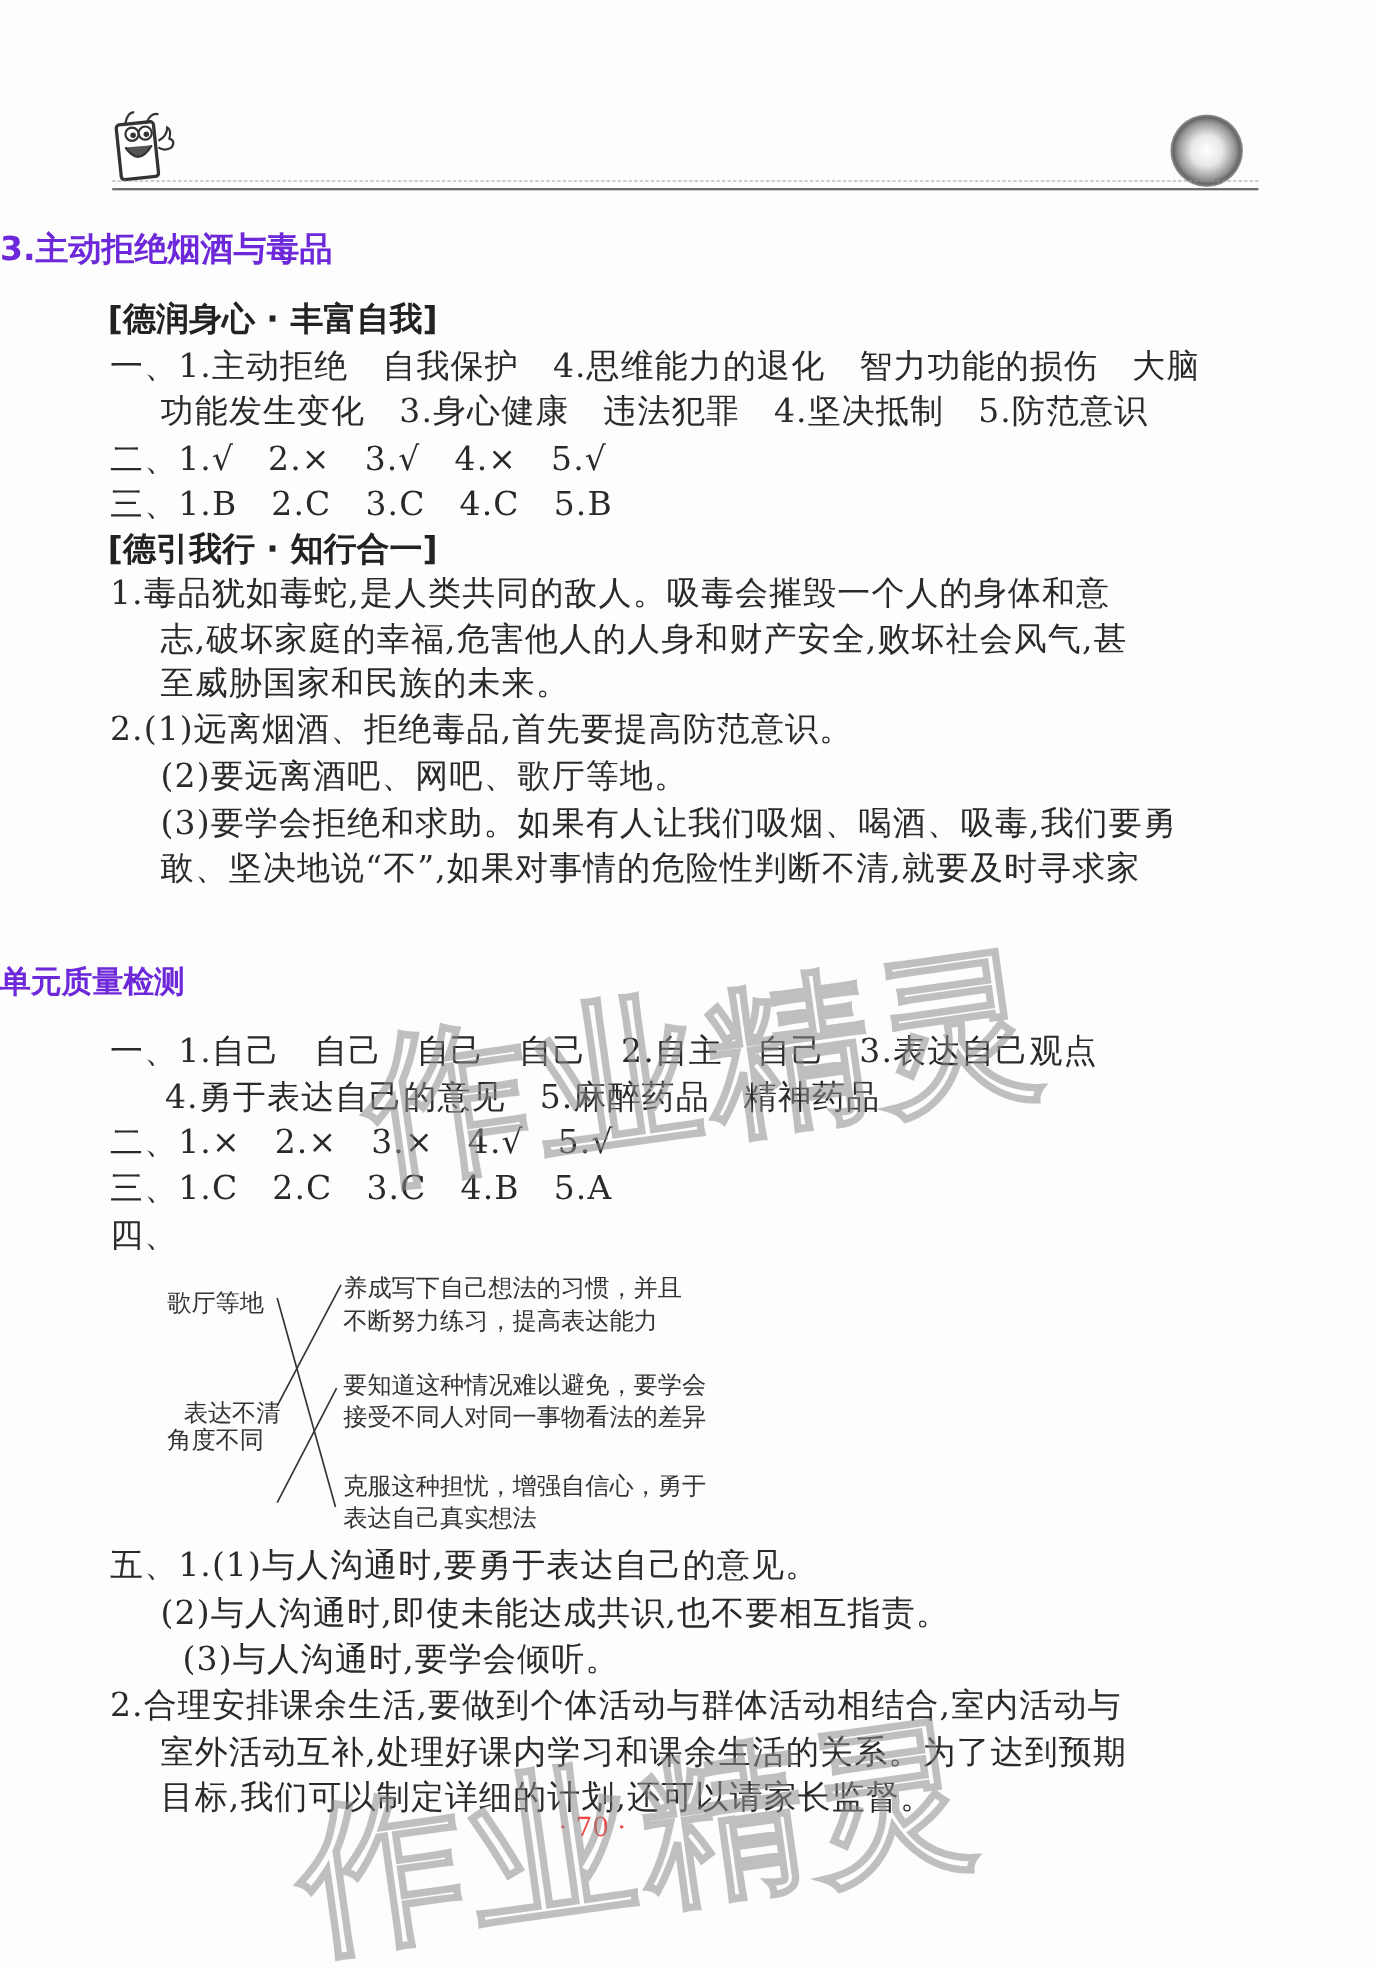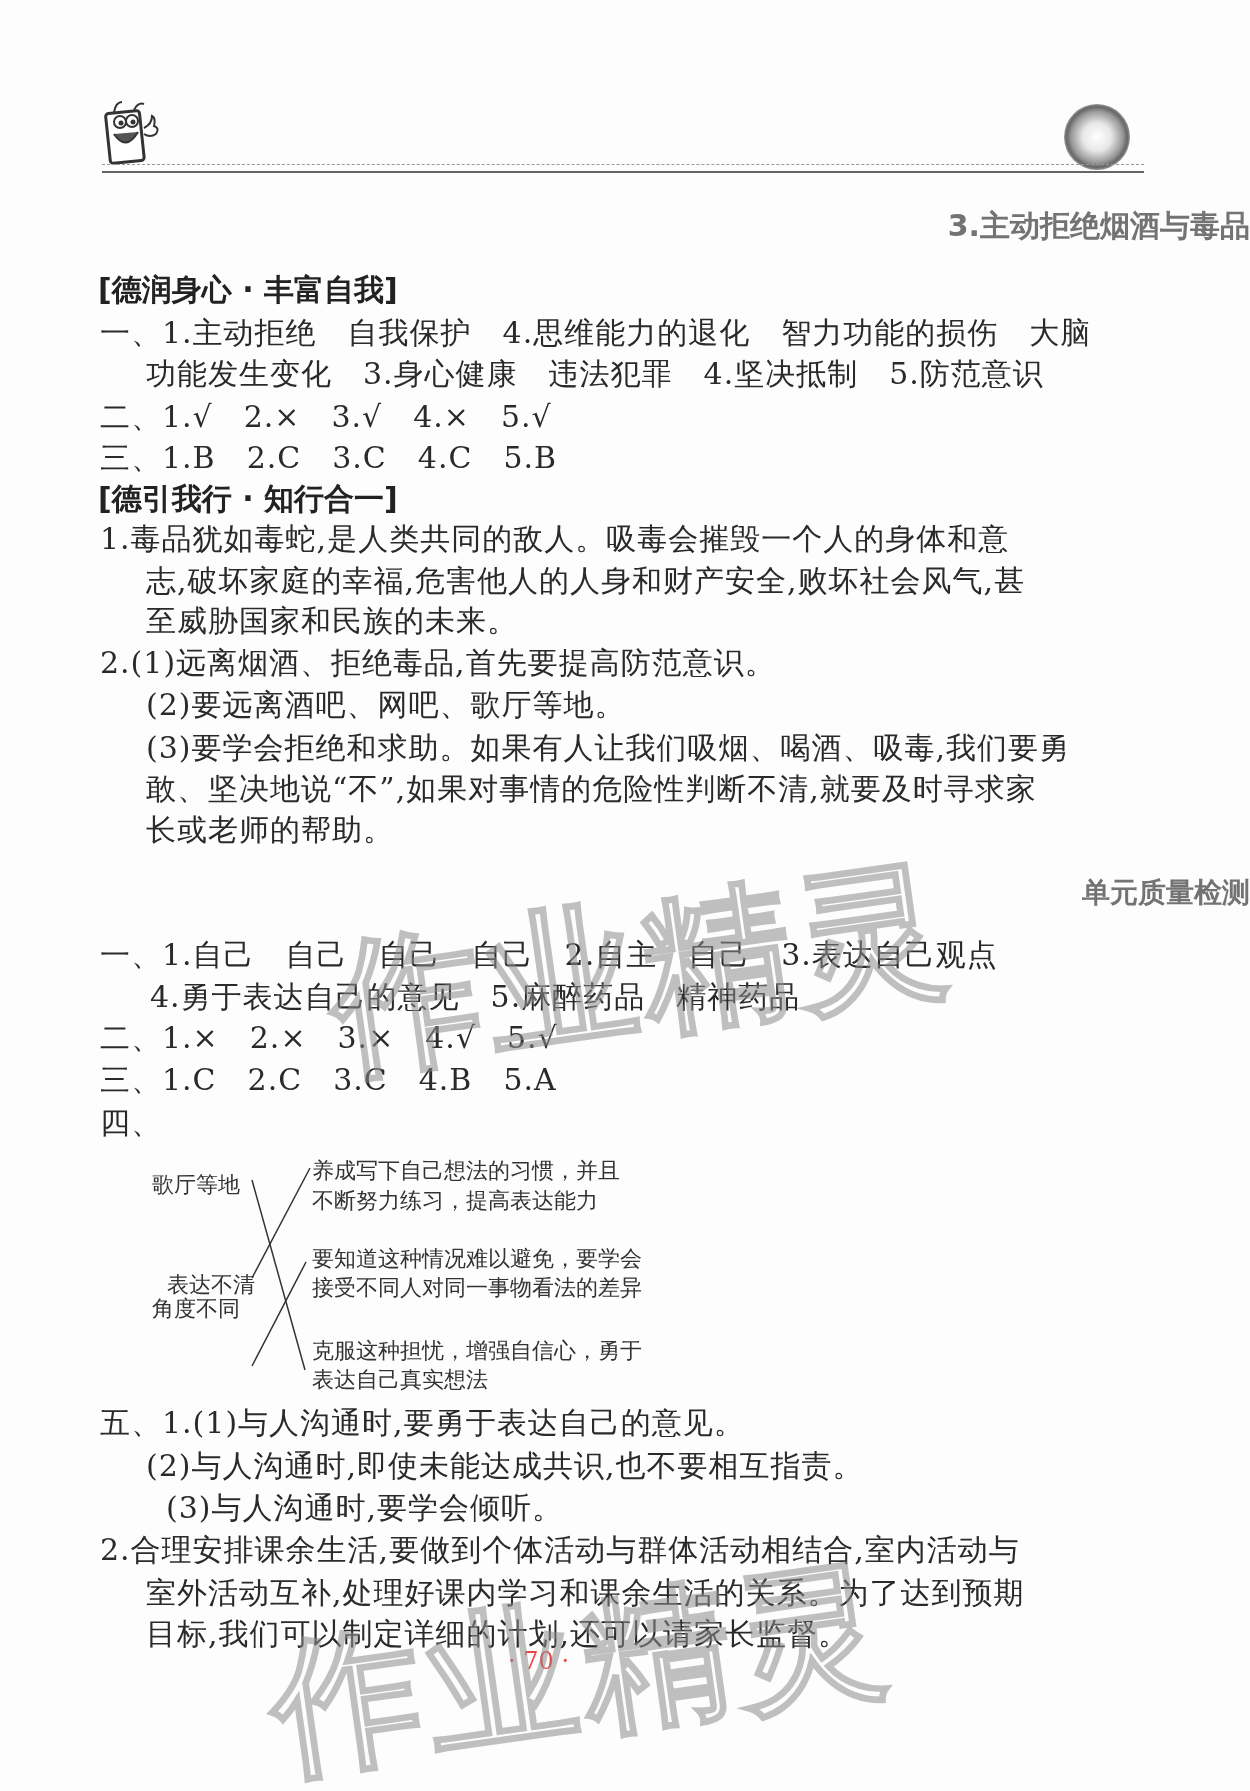--- a/index.html
+++ b/index.html
@@ -5,21 +5,21 @@
   html,body{margin:0;padding:0;background:#fdfdfd;}
   body{width:1250px;height:1791px;position:relative;overflow:hidden;
        font-family:"DejaVu Serif","Liberation Serif",serif;color:#2b2b2b;}
   .page{position:absolute;left:0;top:0;width:1250px;height:1791px;}
   .abs{position:absolute;white-space:nowrap;}
   .header-title{left:0;width:1250px;top:126px;text-align:center;font-family:"DejaVu Sans","Liberation Sans",sans-serif;font-size:27px;color:#333;letter-spacing:1px;}
   .header-rule{left:102px;top:164px;width:1042px;height:6px;border-top:1px dashed #999;border-bottom:2px solid #666;}
   .mascot{left:100px;top:98px;width:70px;height:70px;}
   .sun{left:1064px;top:104px;width:66px;height:66px;border-radius:50%;
        background:radial-gradient(circle at 50% 50%,#fff 0%,#e8e8e8 30%,#999 55%,#666 65%,rgba(120,120,120,0.3) 78%,rgba(255,255,255,0) 100%);}
-  .section-title{left:0;width:1250px;text-align:right;font-family:"DejaVu Sans","Liberation Sans",sans-serif;font-weight:bold;font-size:30px;color:#737373;}
+  .section-title{left:0;width:1250px;text-align:left;font-family:"DejaVu Sans","Liberation Sans",sans-serif;font-weight:bold;font-size:30px;color:#6d28d9;}
   .bracket-head{left:98px;font-family:"DejaVu Sans","Liberation Sans",sans-serif;font-weight:bold;font-size:30px;color:#222;}
   .line{font-size:30px;letter-spacing:1px;color:#2a2a2a;}
   .l0{left:100px;}
   .l1{left:146px;}
   .l2{left:150px;}
   .diag{font-size:22px;font-family:"DejaVu Serif","Liberation Serif",serif;color:#333;}
   .page-num{left:0;width:1077px;text-align:center;font-size:24px;color:#ef4444;}
   .watermark{position:absolute;font-family:"DejaVu Sans","Liberation Sans",sans-serif;font-weight:bold;
        color:transparent;-webkit-text-stroke:2px rgba(140,140,140,0.55);font-size:150px;transform:rotate(-8deg);white-space:nowrap;letter-spacing:6px;}
 </style>
@@ -50,21 +50,20 @@
   <div class="abs line l0" style="top:438px;">三、1.B　2.C　3.C　4.C　5.B</div>
 
   <div class="abs bracket-head" style="top:479px;">[德引我行 · 知行合一]</div>
   <div class="abs line l0" style="top:519px;">1.毒品犹如毒蛇,是人类共同的敌人。吸毒会摧毁一个人的身体和意</div>
   <div class="abs line l1" style="top:561px;">志,破坏家庭的幸福,危害他人的人身和财产安全,败坏社会风气,甚</div>
   <div class="abs line l1" style="top:601px;">至威胁国家和民族的未来。</div>
   <div class="abs line l0" style="top:643px;">2.(1)远离烟酒、拒绝毒品,首先要提高防范意识。</div>
   <div class="abs line l1" style="top:685px;">(2)要远离酒吧、网吧、歌厅等地。</div>
   <div class="abs line l1" style="top:728px;">(3)要学会拒绝和求助。如果有人让我们吸烟、喝酒、吸毒,我们要勇</div>
   <div class="abs line l1" style="top:769px;">敢、坚决地说“不”,如果对事情的危险性判断不清,就要及时寻求家</div>
-  <div class="abs line l1" style="top:810px;">长或老师的帮助。</div>
 
   <div class="abs section-title" style="top:874px;font-size:28px;">单元质量检测</div>
   <div class="abs line l0" style="top:935px;">一、1.自己　自己　自己　自己　2.自主　自己　3.表达自己观点</div>
   <div class="abs line l2" style="top:977px;">4.勇于表达自己的意见　5.麻醉药品　精神药品</div>
   <div class="abs line l0" style="top:1018px;">二、1.×　2.×　3.×　4.√　5.√</div>
   <div class="abs line l0" style="top:1060px;">三、1.C　2.C　3.C　4.B　5.A</div>
   <div class="abs line l0" style="top:1103px;">四、</div>
 
   <div>
     <div class="abs diag" style="left:152px;top:1170px;">歌厅等地</div>

